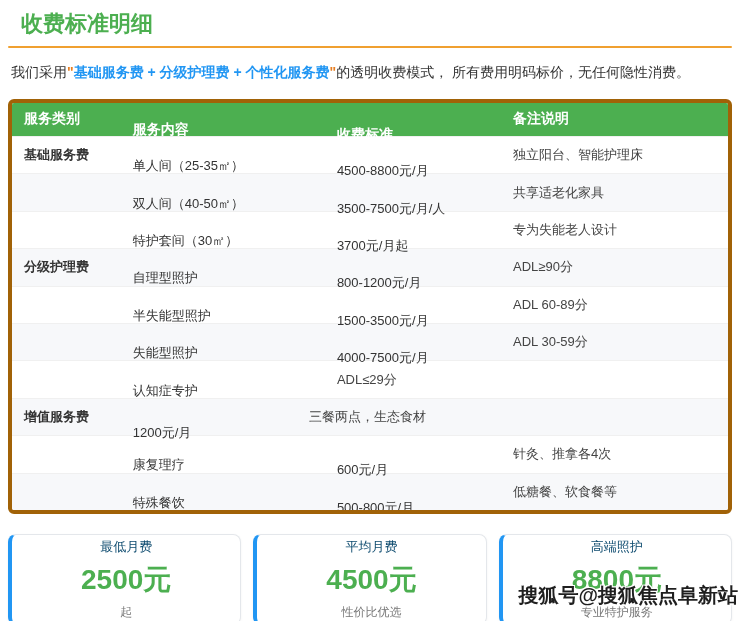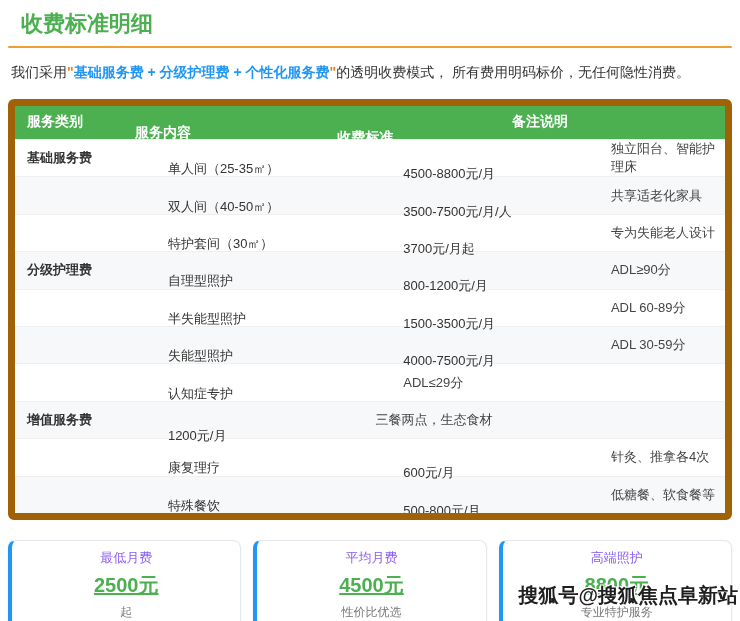--- a/index.html
+++ b/index.html
@@ -20,37 +20,36 @@
     height:2px; background:#f0a030; margin-top:9px; border-radius:1px;
   }
   .intro {
     font-size:14px; color:#333; margin:15px 0 0 3px; line-height:1.4;
   }
   .intro .hl { color:#2196f3; font-weight:bold; }
   .intro .q  { color:#e67e22; font-weight:bold; }
 
   .pricing-table {
     margin-top:16px;
-    border:7px solid #a16207;
+    border:4px solid #a16207;
     border-radius:6px;
     overflow:hidden;
     background:#fff;
   }
   .thead {
     display:flex; align-items:center;
     background:#4caf50; color:#fff;
     font-weight:bold; font-size:14px;
     height:33px;
   }
   .trow {
     display:flex; align-items:center;
     height:37.4px; font-size:13px; color:#333;
     border-top:1px solid #f0f0f0;
     background:#fff;
-    gap:33px;
   }
   .trow.alt { background:#f7f8fa; }
   .c1 { width:15.2%; padding-left:12px; }
   .c2 { width:28.5%; padding-left:12px;margin-top:22px; }
   .c3 { width:24.6%; padding-left:12px;margin-top:32px; }
   .c4 { flex:1;      padding-left:12px; }
   .trow .c1 { font-weight:bold; }
   .trow .c4 { color:#444; }
 
   .summary-cards {
@@ -59,22 +58,22 @@
   .card {
     flex:1; height:91px;
     background:#fff;
     border:1px solid #e4e7eb;
     border-left:4px solid #2196f3;
     border-radius:8px;
     box-shadow:0 1px 3px rgba(0,0,0,0.05);
     display:flex; flex-direction:column;
     align-items:center; justify-content:center;
   }
-  .card-label { font-size:13px; color:#8b5cf6;text-align:center; }
-  .card-value { font-size:20px; font-weight:bold; color:#4caf50; margin:5px 0;text-decoration:underline; }
+  .card-label { font-size:13px; color:#0c4a6e;text-align:center; }
+  .card-value { font-size:28px; font-weight:bold; color:#4caf50; margin:5px 0; }
   .card-sub   { font-size:12px; color:#777; }
 
   .watermark {
     position:absolute; right:2px; bottom:12px;
     font-size:20px; font-weight:bold; color:#1f1f1f;
     text-shadow:
       -1px -1px 0 #fff, 1px -1px 0 #fff,
       -1px  1px 0 #fff, 1px  1px 0 #fff,
        0 2px 2px rgba(255,255,255,0.9);
     white-space:nowrap;

